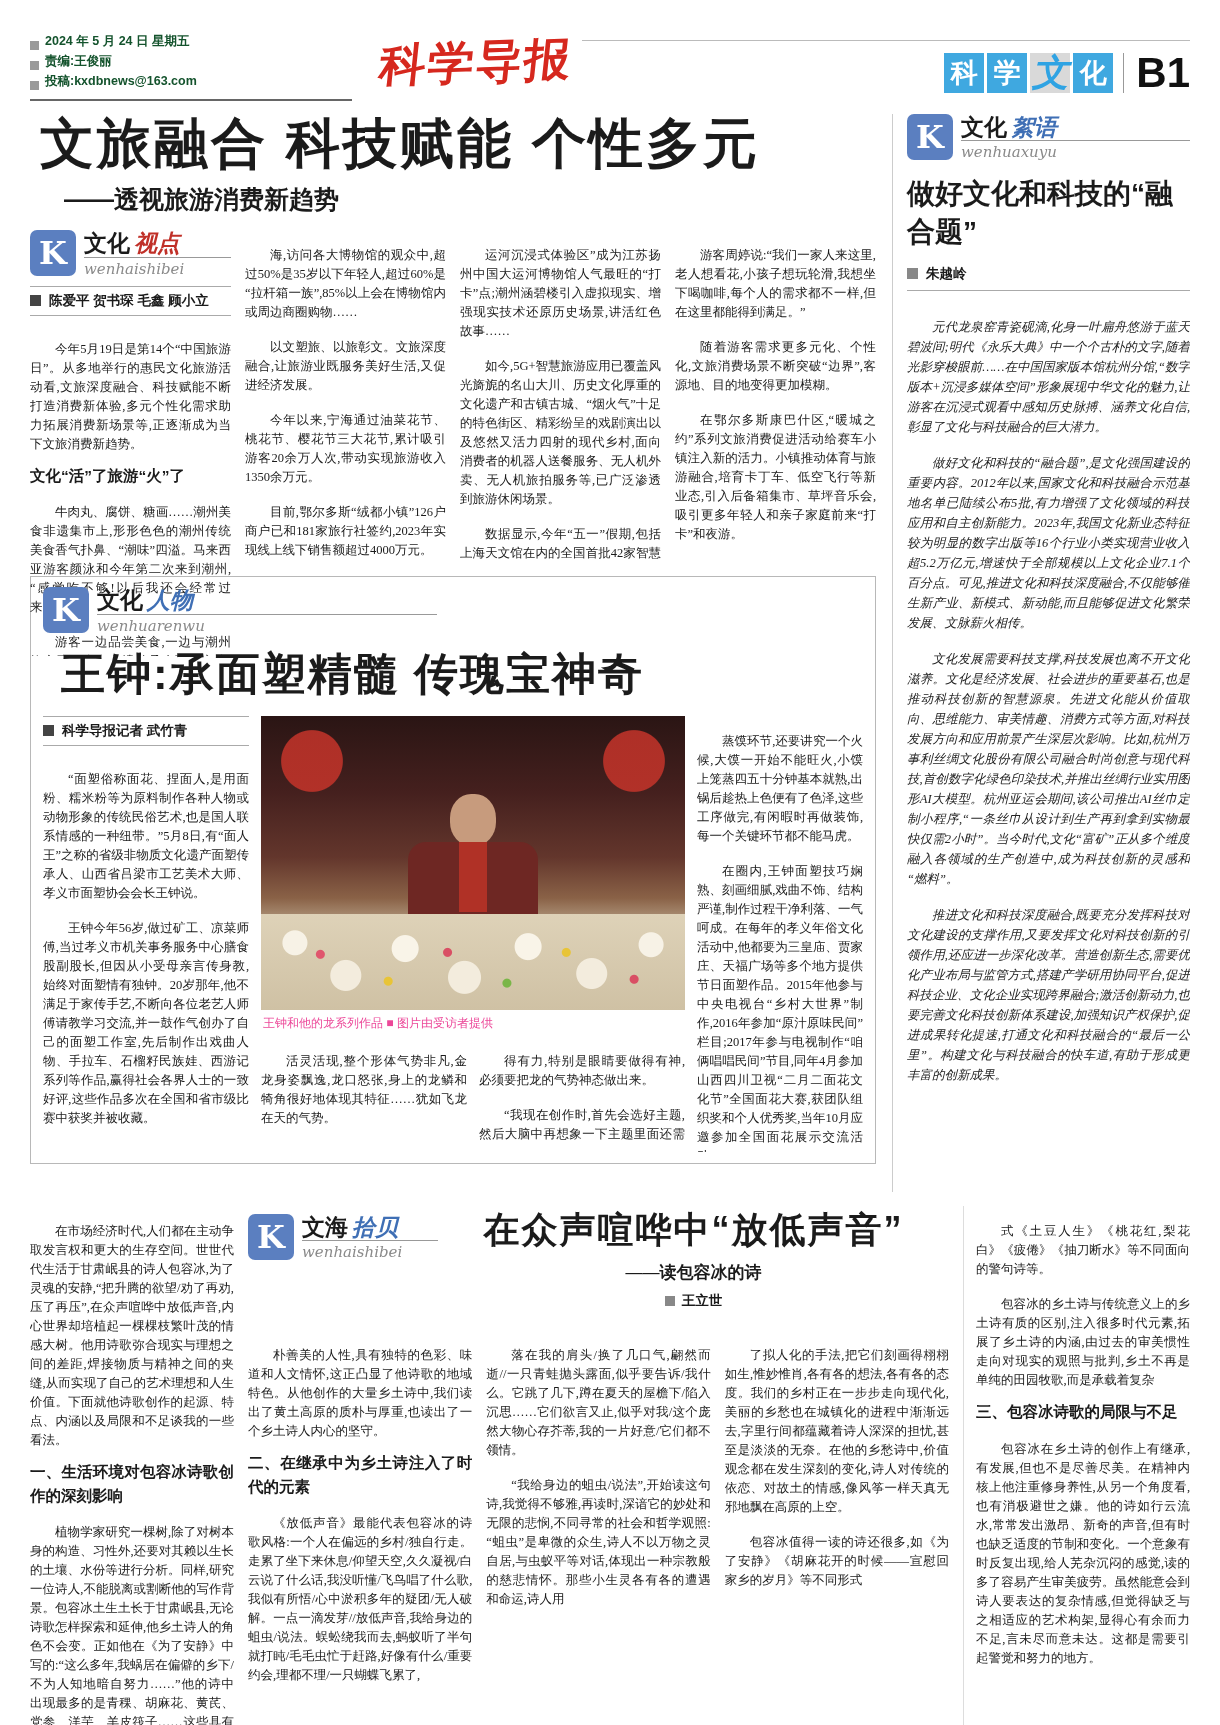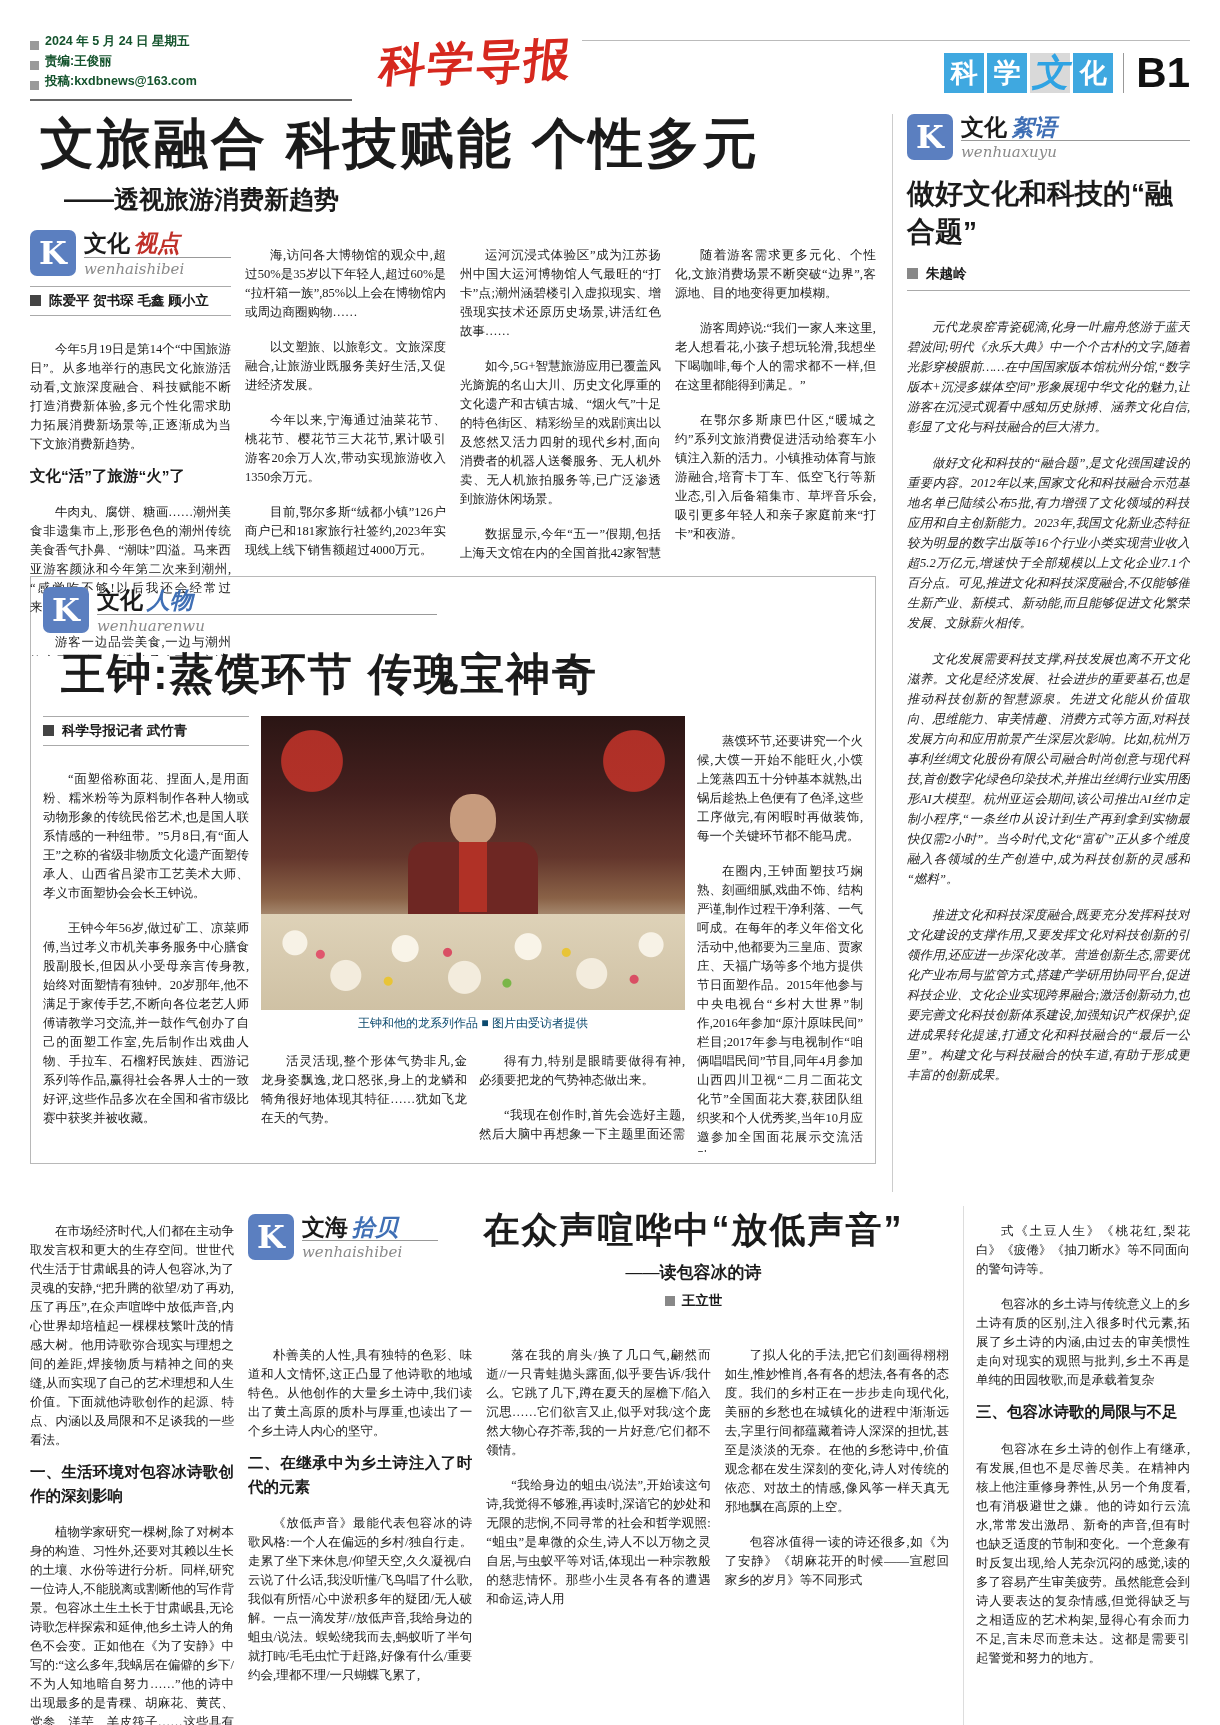--- a/index.html
+++ b/index.html
@@ -83,21 +83,21 @@
        radial-gradient(circle at 63% 34%,#f9f4e8 0 13px,transparent 14px),
        radial-gradient(circle at 78% 62%,#f3ecdd 0 15px,transparent 16px),
        radial-gradient(circle at 92% 32%,#f7f2e6 0 12px,transparent 13px),
        radial-gradient(circle at 14% 42%,#e0566d 0 4px,transparent 5px),
        radial-gradient(circle at 30% 70%,#e8c437 0 4px,transparent 5px),
        radial-gradient(circle at 44% 40%,#d94f64 0 4px,transparent 5px),
        radial-gradient(circle at 58% 72%,#7ab648 0 4px,transparent 5px),
        radial-gradient(circle at 72% 40%,#e8c437 0 4px,transparent 5px),
        radial-gradient(circle at 88% 68%,#d94f64 0 4px,transparent 5px),
        linear-gradient(180deg,#ded2b8,#cfc1a4);}
-  .caption{text-align:center;font-family:"Liberation Sans",sans-serif;font-size:12px;color:#0c4a6e;
+  .caption{text-align:left;font-family:"Liberation Sans",sans-serif;font-size:12px;color:#ec4899;
      padding:5px 2px 4px;}
   .wz-under{display:flex;gap:12px;height:108px;}
   .wz-under .txt{flex:1;height:100%;}
   
   .xy-headline{font-family:"Liberation Sans",sans-serif;font-weight:800;font-size:28px;line-height:1.35;
      margin:14px 0 10px;}
   .xy-byline{display:flex;align-items:center;font-family:"Liberation Sans",sans-serif;font-weight:700;
      font-size:13.5px;border-bottom:1px solid #aaa;padding:4px 0 7px;margin-bottom:10px;}
   .xy-byline .bsq{width:11px;height:11px;background:#888;margin-right:8px;}
   .xy-body{height:840px;}
@@ -186,38 +186,38 @@
             </div>
           <div class="a1-col">
               <div class="txt">
                 <p class="para">运河沉浸式体验区”成为江苏扬州中国大运河博物馆人气最旺的“打卡”点;潮州涵碧楼引入虚拟现实、增强现实技术还原历史场景,讲活红色故事……</p>
                 <p class="para">如今,5G+智慧旅游应用已覆盖风光旖旎的名山大川、历史文化厚重的文化遗产和古镇古城、“烟火气”十足的特色街区、精彩纷呈的戏剧演出以及悠然又活力四射的现代乡村,面向消费者的机器人送餐服务、无人机外卖、无人机旅拍服务等,已广泛渗透到旅游休闲场景。</p>
                 <p class="para">数据显示,今年“五一”假期,包括上海天文馆在内的全国首批42家智慧旅游沉浸式体验新空间吸引消费者超430万人次,实现消费总额超过2.2亿元。</p>
               </div>
             </div>
           <div class="a1-col">
               <div class="txt">
+                <p class="para">游客周婷说:“我们一家人来这里,老人想看花,小孩子想玩轮滑,我想坐下喝咖啡,每个人的需求都不一样,但在这里都能得到满足。”</p>
                 <p class="para">随着游客需求更多元化、个性化,文旅消费场景不断突破“边界”,客源地、目的地变得更加模糊。</p>
-                <p class="para">游客周婷说:“我们一家人来这里,老人想看花,小孩子想玩轮滑,我想坐下喝咖啡,每个人的需求都不一样,但在这里都能得到满足。”</p>
                 <p class="para">在鄂尔多斯康巴什区,“暖城之约”系列文旅消费促进活动给赛车小镇注入新的活力。小镇推动体育与旅游融合,培育卡丁车、低空飞行等新业态,引入后备箱集市、草坪音乐会,吸引更多年轻人和亲子家庭前来“打卡”和夜游。</p>
                 <p class="para">内蒙古师范大学经济管理学院教授杨蕴丽认为,当下消费需求内容日趋多样化,餐饮、旅游、零售、商圈、文娱、数字化消费场景持续释放,旅游业态正在日益多元化。</p>
               </div>
             </div>
         </div>
       </div>
 
       <div class="wz-box">
         <div class="kicker blu">
           <div class="kicker-k">K</div>
           <div class="kicker-main" style="max-width:340px;">
             <div class="kicker-title"><span>文化</span><span class="kicker-accent">人物</span></div>
             <div class="kicker-py">wenhuarenwu</div>
           </div>
         </div>
-        <div class="wz-headline">王钟:蒸馍环节  传瑰宝神奇</div>
+        <div class="wz-headline">王钟:承面塑精髓  传瑰宝神奇</div>
         <div class="wz-content">
           <div class="wz-left">
             <div class="byline" style="margin-top:0;">
                 <span class="bsq"></span>
                 <span>科学导报记者  武竹青</span>
               </div>
             <div class="txt">
                 <p class="para">“面塑俗称面花、捏面人,是用面粉、糯米粉等为原料制作各种人物或动物形象的传统民俗艺术,也是国人联系情感的一种纽带。”5月8日,有“面人王”之称的省级非物质文化遗产面塑传承人、山西省吕梁市工艺美术大师、孝义市面塑协会会长王钟说。</p>
                 <p class="para">王钟今年56岁,做过矿工、凉菜师傅,当过孝义市机关事务服务中心膳食股副股长,但因从小受母亲言传身教,始终对面塑情有独钟。20岁那年,他不满足于家传手艺,不断向各位老艺人师傅请教学习交流,并一鼓作气创办了自己的面塑工作室,先后制作出戏曲人物、手拉车、石榴籽民族娃、西游记系列等作品,赢得社会各界人士的一致好评,这些作品多次在全国和省市级比赛中获奖并被收藏。</p>
                 <p class="para">孝义的面塑技艺历史悠久,作品多是寄托了民众对美好生活的向往和庆祝一年五谷丰登的厚望,凡农家主妇皆怀绝技,世代相传。“从传承的谱系来说,原来我记忆里都是农村老太太,很少有年轻人,过节日我母亲每次也做花馍,我就帮大人做。如今,很多老人不在了,有些技艺确实失传了。所以对我而言,一是研究,二是挖掘,三就是传播。”王钟对面塑传承一直坚定不移。</p>

